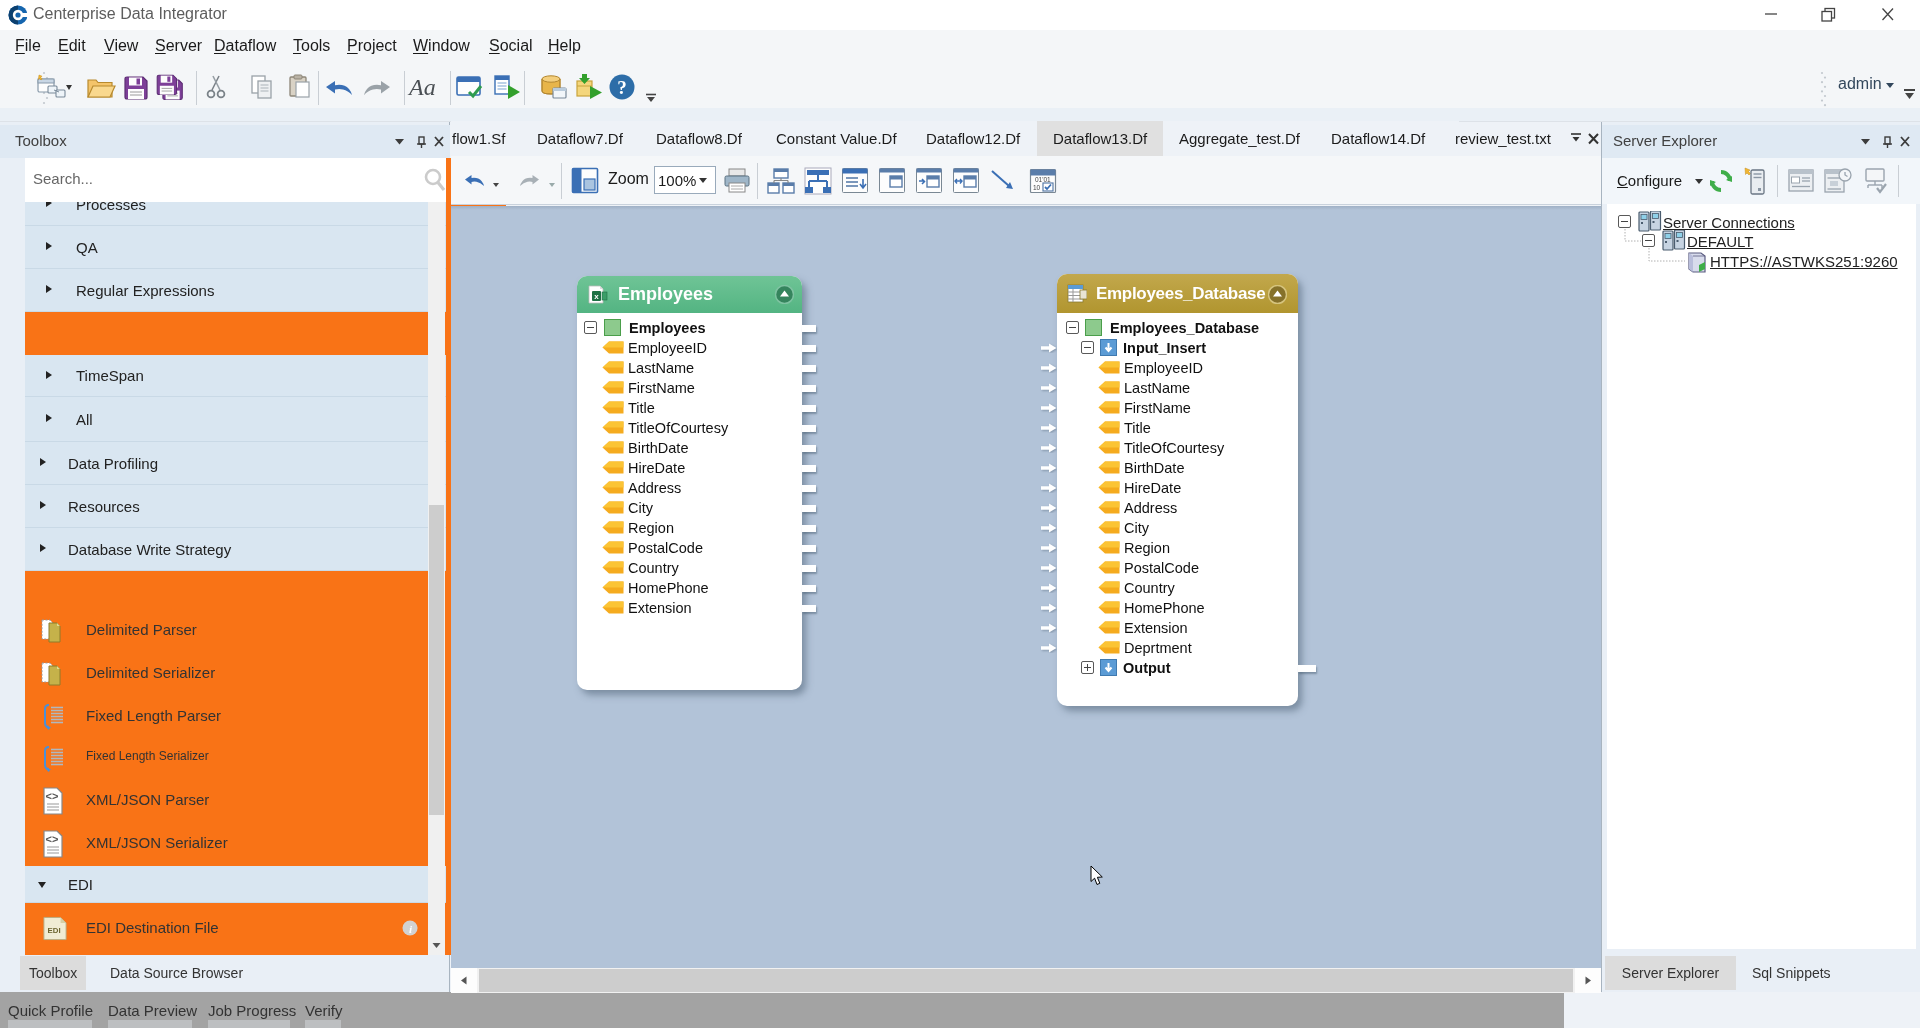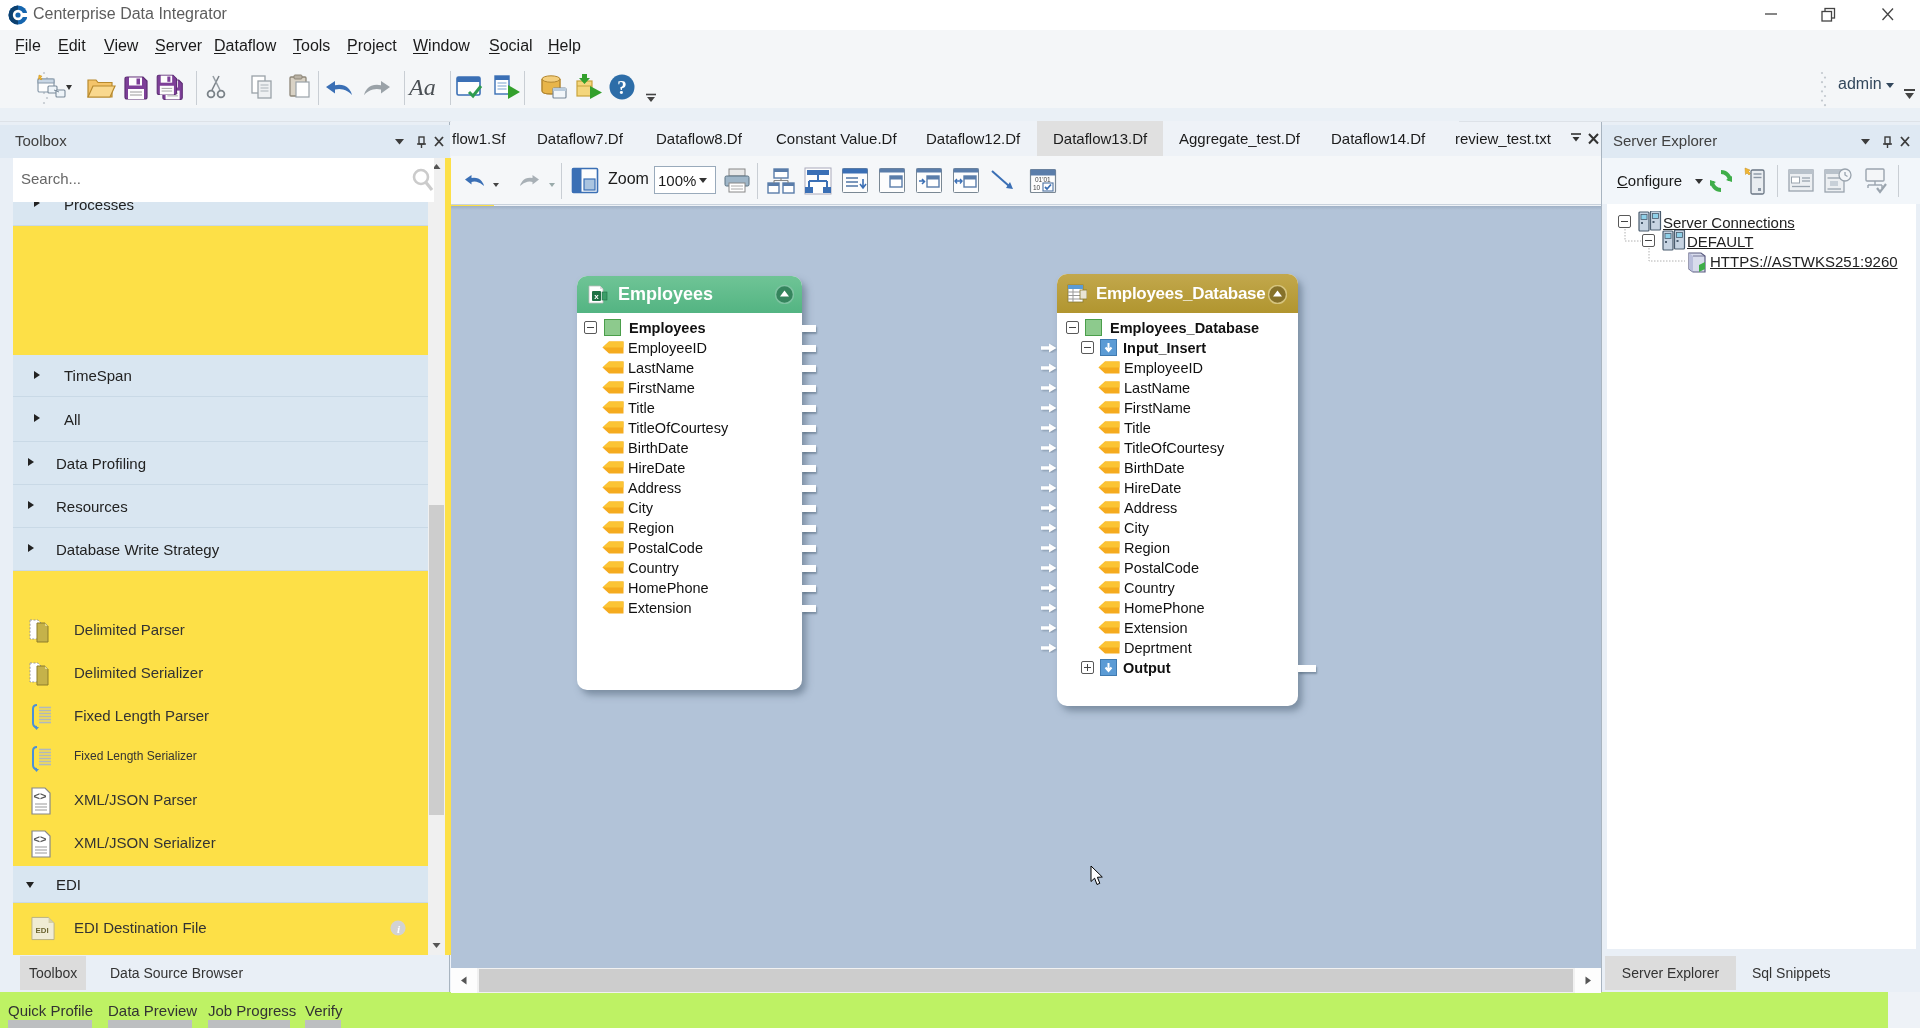--- a/index.html
+++ b/index.html
@@ -199,31 +199,39 @@
 <path d="M1 3 L10 3 L5.5 8.5 Z" fill="#3c3c3c"></path>
 <g transform="translate(22,0)">
         <rect x="3" y="1" width="5" height="7" fill="none" stroke="#3c3c3c" stroke-width="1.4"></rect>
         <line x1="1" y1="8" x2="10" y2="8" stroke="#3c3c3c" stroke-width="1.4"></line>
         <line x1="5.5" y1="8" x2="5.5" y2="12" stroke="#3c3c3c" stroke-width="1.4"></line>
       </g>
 <g transform="translate(40,0)">
         <path d="M1 1 L9 10 M9 1 L1 10" stroke="#3c3c3c" stroke-width="1.8"></path>
       </g>
 </svg>
-<div class="abs" style="left:13px;top:36px;width:481px;height:797px;background:#fde047">
+<div class="abs" style="left:25px;top:36px;width:481px;height:797px;background:#f97316">
 <div class="abs" style="left:0;top:0;width:421px;height:44px;background:#fff;z-index:5">
 <div class="abs" style="left:8px;top:12px;font-size:15px;color:#666">Search...</div>
 <svg class="abs" style="left:398px;top:9px" width="24" height="26" viewBox="0 0 24 26">
 <circle cx="10" cy="10" r="7" fill="none" stroke="#cbcbcb" stroke-width="2.6"></circle>
 <line x1="15" y1="15.5" x2="21" y2="23" stroke="#cbcbcb" stroke-width="3.2"></line>
         </svg>
 </div>
 <div class="cat" style="top:25px;height:43px">
 <div class="tri r" style="left:21px;top:16px;border-left-width:6px;border-top-width:4.5px;border-bottom-width:4.5px"></div>
 <div class="cattxt" style="left:51px">Processes</div>
+</div>
+<div class="cat" style="top:68px;height:43px">
+<div class="tri r" style="left:21px;top:16px;border-left-width:6px;border-top-width:4.5px;border-bottom-width:4.5px"></div>
+<div class="cattxt" style="left:51px">QA</div>
+</div>
+<div class="cat" style="top:111px;height:43px">
+<div class="tri r" style="left:21px;top:16px;border-left-width:6px;border-top-width:4.5px;border-bottom-width:4.5px"></div>
+<div class="cattxt" style="left:51px">Regular Expressions</div>
 </div>
 <div class="cat" style="top:197px;height:42px">
 <div class="tri r" style="left:21px;top:16px;border-left-width:6px;border-top-width:4.5px;border-bottom-width:4.5px"></div>
 <div class="cattxt" style="left:51px">TimeSpan</div>
 </div>
 <div class="cat" style="top:239px;height:45px">
 <div class="tri r" style="left:21px;top:17px;border-left-width:6px;border-top-width:4.5px;border-bottom-width:4.5px"></div>
 <div class="cattxt" style="left:51px">All</div>
 </div>
 <div class="cat" style="top:284px;height:43px">
@@ -308,21 +316,21 @@
         <path d="M4.5 1 L8.5 6 L0.5 6 Z" fill="#555"></path>
       </svg>
 <svg class="abs" style="left:4px;top:784px" width="9" height="7" viewBox="0 0 9 7">
         <path d="M4.5 6 L8.5 1 L0.5 1 Z" fill="#555"></path>
       </svg>
 <div class="abs" style="left:1px;top:347px;width:15px;height:310px;background:#cdcdcd"></div>
 </div>
 </div>
 <div class="btab active abs" style="left:20px;top:956px">Toolbox</div>
 <div class="btab abs" style="left:101px;top:956px">Data Source Browser</div>
-<div class="abs" style="left:0;top:992px;width:1888px;height:36px;background:#bef264">
+<div class="abs" style="left:0;top:992px;width:1564px;height:36px;background:#a3a3a3">
 <div class="stitem" style="left:8px">Quick Profile</div>
 <div class="stbar" style="left:8px;width:84px"></div>
 <div class="stitem" style="left:108px">Data Preview</div>
 <div class="stbar" style="left:108px;width:84px"></div>
 <div class="stitem" style="left:208px">Job Progress</div>
 <div class="stbar" style="left:208px;width:82px"></div>
 <div class="stitem" style="left:305px">Verify</div>
 <div class="stbar" style="left:305px;width:36px"></div>
 </div>
 <div class="abs" style="left:451px;top:121px;width:1008px;height:35px;background:#eef2f7">

